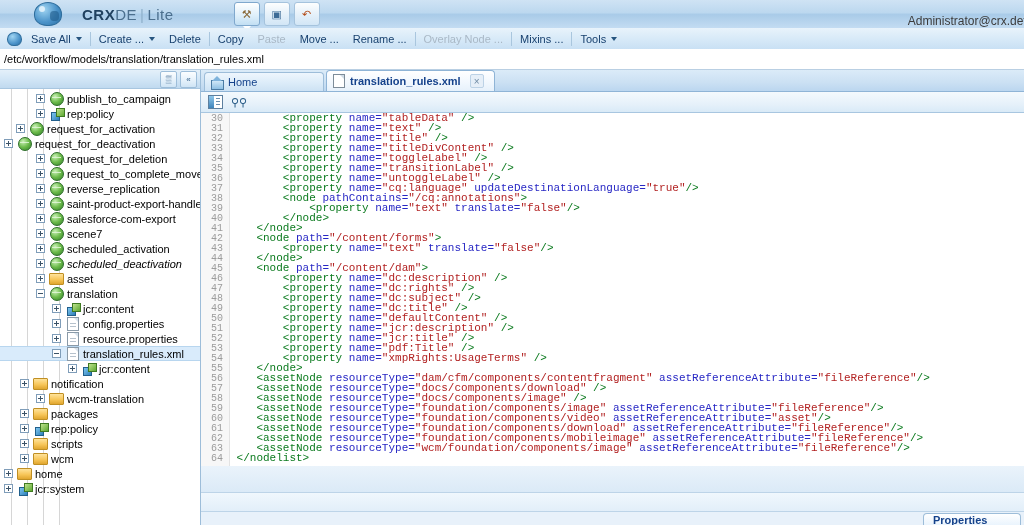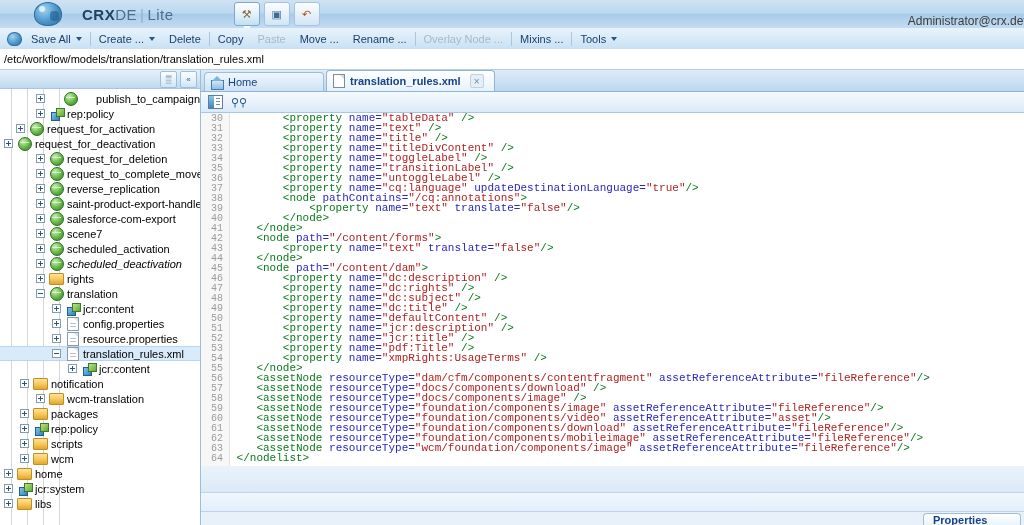--- a/index.html
+++ b/index.html
@@ -388,21 +388,21 @@
         </div>
       <div class="th-btn">
           <span>«</span>
         </div>
     </div>
     <div class="tree-body" id="tree-body">
       <div class="guide" style="left:11px"></div>
       <div class="guide" style="left:27px"></div>
       <div class="guide" style="left:43px" id="g3"></div>
       <div class="guide" style="left:59px" id="g4"></div>
-        <div class="trow" style="padding-left: 32px; justify-content: space-between;">
+        <div class="trow" style="padding-left: 32px;">
           <span class="tgut">
             <span class="plus"></span>
           </span>
           <span class="ico">
             <span class="ic-globe"></span>
           </span>
           <span class="tlabel">publish_to_campaign</span>
         </div>
         <div class="trow" style="padding-left: 32px;">
           <span class="tgut">
@@ -503,21 +503,21 @@
           </span>
           <span class="tlabel">scheduled_deactivation</span>
         </div>
         <div class="trow" style="padding-left: 32px;">
           <span class="tgut">
             <span class="plus"></span>
           </span>
           <span class="ico">
             <span class="ic-folder"></span>
           </span>
-          <span class="tlabel">rights</span>
+          <span class="tlabel">asset</span>
         </div>
         <div class="trow" style="padding-left: 32px;">
           <span class="tgut">
             <span class="plus minus"></span>
           </span>
           <span class="ico">
             <span class="ic-globe"></span>
           </span>
           <span class="tlabel">translation</span>
         </div>
@@ -630,29 +630,20 @@
           <span class="tlabel">home</span>
         </div>
         <div class="trow" style="padding-left: 0px;">
           <span class="tgut">
             <span class="plus"></span>
           </span>
           <span class="ico">
             <span class="ic-cube"></span>
           </span>
           <span class="tlabel">jcr:system</span>
-        </div>
-        <div class="trow" style="padding-left: 0px;">
-          <span class="tgut">
-            <span class="plus"></span>
-          </span>
-          <span class="ico">
-            <span class="ic-folder"></span>
-          </span>
-          <span class="tlabel">libs</span>
         </div>
       </div>
   </div>
 
   <div class="editor-area">
 
     <div class="tabstrip">
       <div class="etab">
         <span class="tab-ico-home"></span>
         <span>Home</span>

